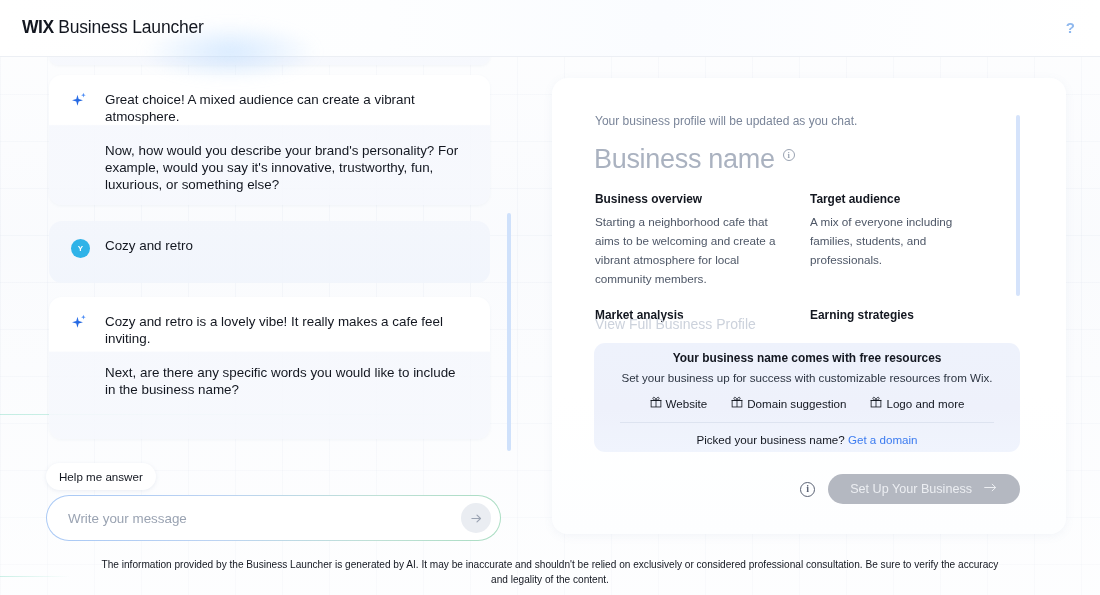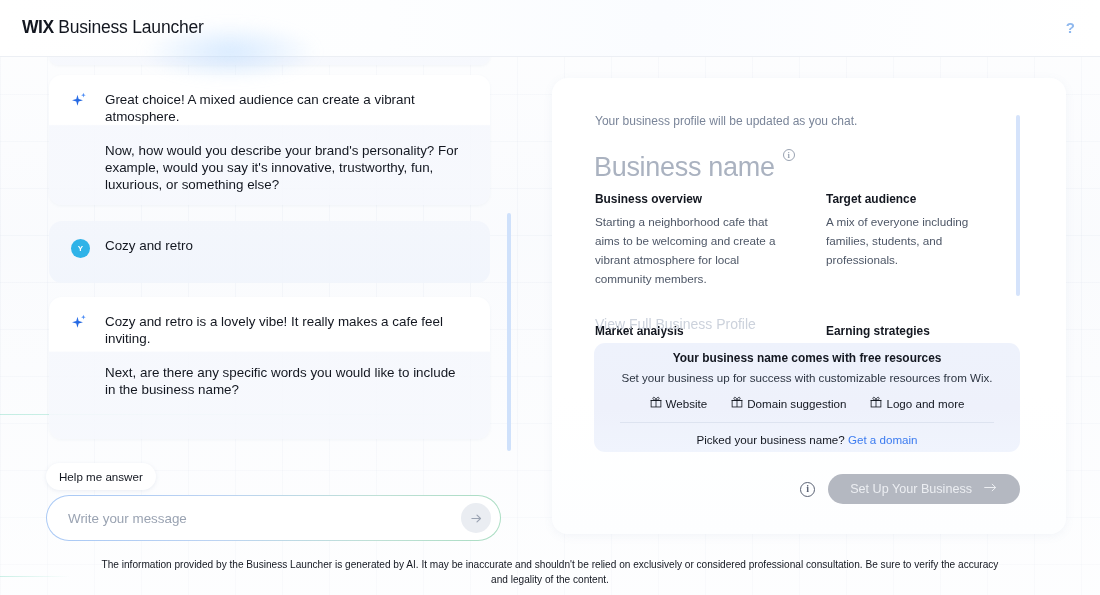--- a/index.html
+++ b/index.html
@@ -151,36 +151,36 @@
   }
   .profile-note {
     position: absolute; left: 43px; top: 36px;
     font-size: 12px; color: #7a8599;
   }
   .biz-name-row {
     position: absolute; left: 42px; top: 66px;
     display: flex; align-items: flex-start;
   }
   .biz-name {
-    font-size: 27px; font-weight: 400; color: #aab2c0; letter-spacing: -0.3px; margin-top: 8px;
+    font-size: 27px; font-weight: 400; color: #aab2c0; letter-spacing: -0.3px;
   }
   .info-circle {
     display: inline-flex; align-items: center; justify-content: center;
     width: 12px; height: 12px; border-radius: 50%;
     border: 1px solid #9aa3b2; color: #9aa3b2;
     font-size: 8.5px; font-weight: 700; line-height: 1;
     font-family: "Liberation Serif", serif;
   }
   .biz-name-info { margin: 5px 0 0 8px; }
 
   .fields {
     position: absolute; left: 43px; top: 114px;
     width: 420px;
     display: grid; grid-template-columns: 215px 205px;
-    row-gap: 0; column-gap: 0; gap: 16px;
+    row-gap: 0; column-gap: 0;
   }
   .field-title { font-size: 11.9px; font-weight: 700; color: #131720; margin-bottom: 6px; }
   .field-body  { font-size: 11.7px; line-height: 19px; color: #4c5costume; }
   .field-body { color: #4e5767; }
   .field-block { margin-bottom: 20px; padding-right: 18px; }
   .field-block.empty { margin-bottom: 0; }
 
   .view-profile {
     position: absolute; left: 43px; top: 238px;
     font-size: 14px; color: #ccd2dc; cursor: pointer;

